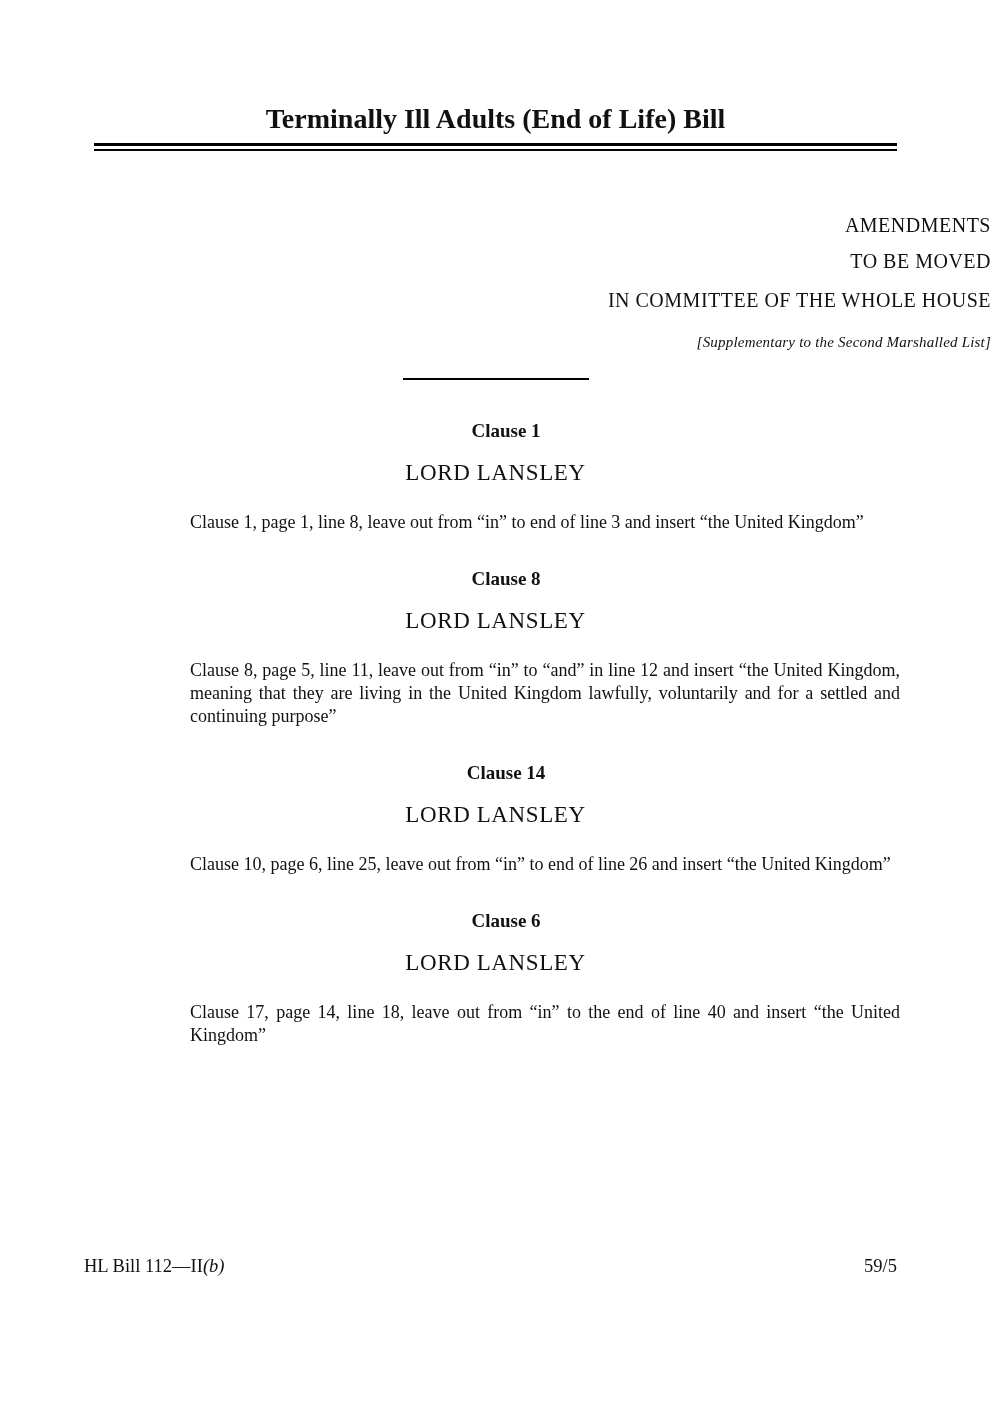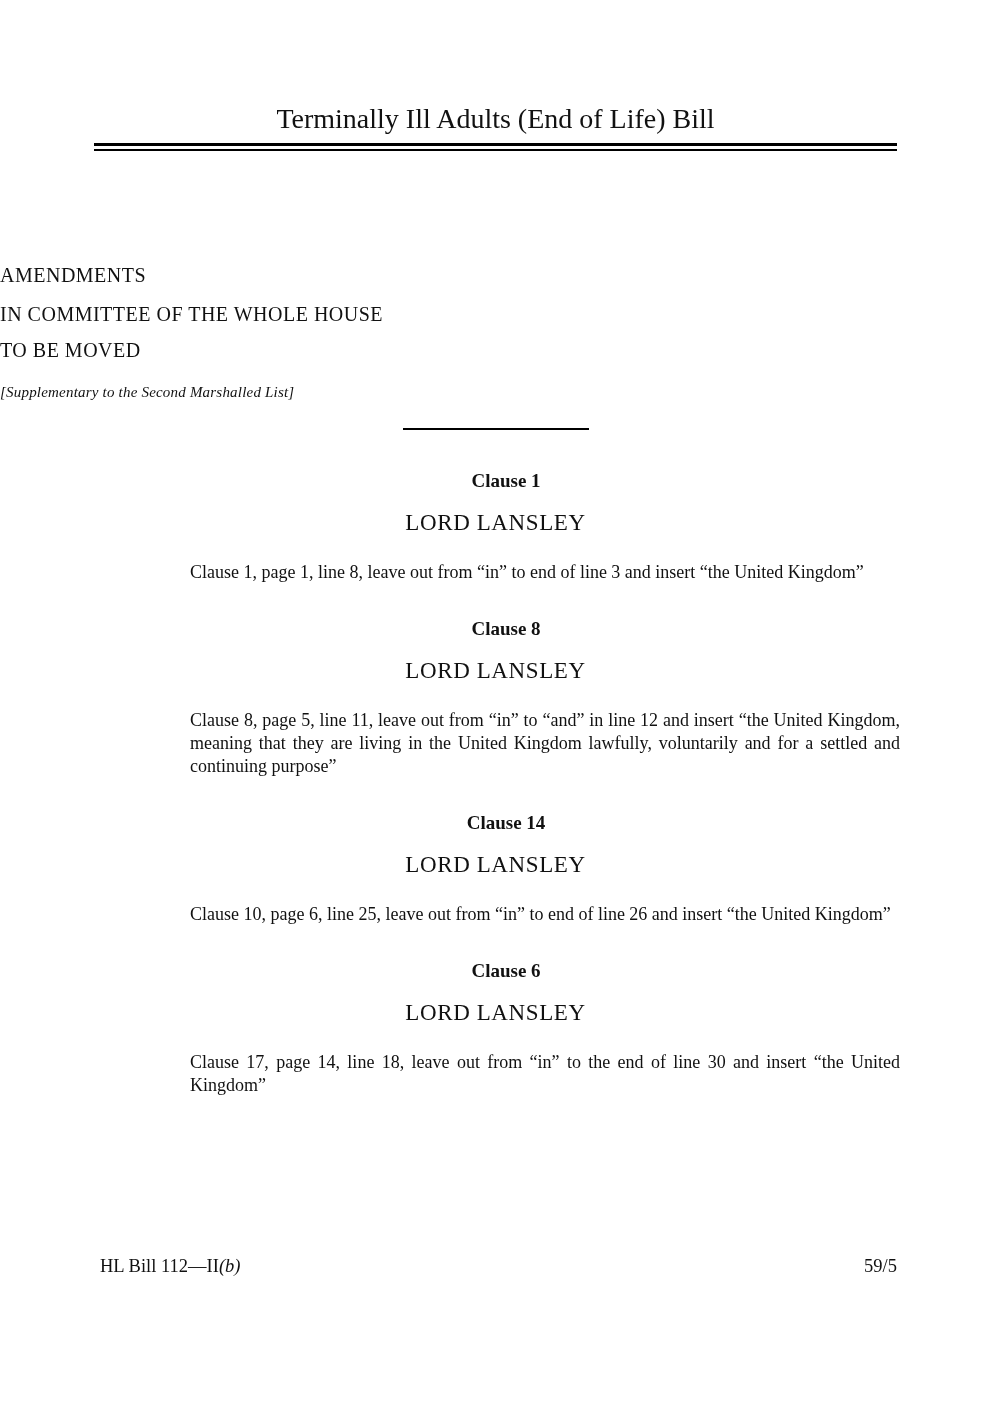--- a/index.html
+++ b/index.html
@@ -13,34 +13,34 @@
     position: relative;
     overflow: hidden;
   }
   .page {
     position: absolute;
     inset: 0;
     padding-top: 102px;
   }
   .doc-title {
     text-align: center;
-    font-weight: normal;
+    font-weight: bold;
     font-size: 28px;
     line-height: 34px;
     margin: 0 94px;
   }
   .double-rule {
     margin: 7px 94px 0 94px;
     border-top: 3.5px solid #000;
     border-bottom: 2px solid #000;
     height: 8px;
   }
   .head-block {
-    margin-top: 113px;
-    text-align: left;
+    margin-top: 63px;
+    text-align: right;
   }
   .head-line {
     font-size: 20px;
     line-height: 23px;
     letter-spacing: 0.5px;
   }
   .head-line + .head-line { margin-top: 13px; }
   .head-line.wide { margin-top: 16px; }
   .head-note {
     margin-top: 20px;
@@ -72,43 +72,43 @@
     letter-spacing: 0.6px;
   }
   .amendment-text {
     margin: 28px 91px 0 190px;
     font-size: 18px;
     line-height: 23px;
     text-align: justify;
   }
   .footer {
     position: absolute;
-    left: 100px;
+    left: 84px;
     right: 94px;
     top: 1255px;
     font-size: 18.5px;
     line-height: 22px;
     display: flex;
     justify-content: space-between;
   }
   .footer .italic { font-style: italic; }
 </style>
 </head>
 <body>
 
 <div class="page">
 
   <div class="doc-title">Terminally Ill Adults (End of Life) Bill</div>
 
   <div class="double-rule"></div>
 
   <div class="head-block">
     <div class="head-line">AMENDMENTS</div>
+    <div class="head-line">TO BE MOVED</div>
     <div class="head-line wide">IN COMMITTEE OF THE WHOLE HOUSE</div>
-    <div class="head-line">TO BE MOVED</div>
     <div class="head-note">[Supplementary to the Second Marshalled List]</div>
   </div>
 
   <div class="short-rule"></div>
 
   <div class="section">
     <div class="section-heading">Clause 1</div>
     <div class="sponsor">LORD LANSLEY</div>
     <div class="amendment-text">Clause 1, page 1, line 8, leave out from “in” to end of line 3 and insert “the United Kingdom”</div>
   </div>
@@ -121,21 +121,21 @@
 
   <div class="section">
     <div class="section-heading">Clause 14</div>
     <div class="sponsor">LORD LANSLEY</div>
     <div class="amendment-text">Clause 10, page 6, line 25, leave out from “in” to end of line 26 and insert “the United Kingdom”</div>
   </div>
 
   <div class="section">
     <div class="section-heading">Clause 6</div>
     <div class="sponsor">LORD LANSLEY</div>
-    <div class="amendment-text">Clause 17, page 14, line 18, leave out from “in” to the end of line 30 and insert “the United Kingdom”</div>
+    <div class="amendment-text">Clause 17, page 14, line 18, leave out from “in” to the end of line 40 and insert “the United Kingdom”</div>
   </div>
 
   <div class="footer">
     <div><span>HL Bill 112—II</span><span class="italic">(b)</span></div>
     <div>59/5</div>
   </div>
 
 </div>
 
 </body></html>

